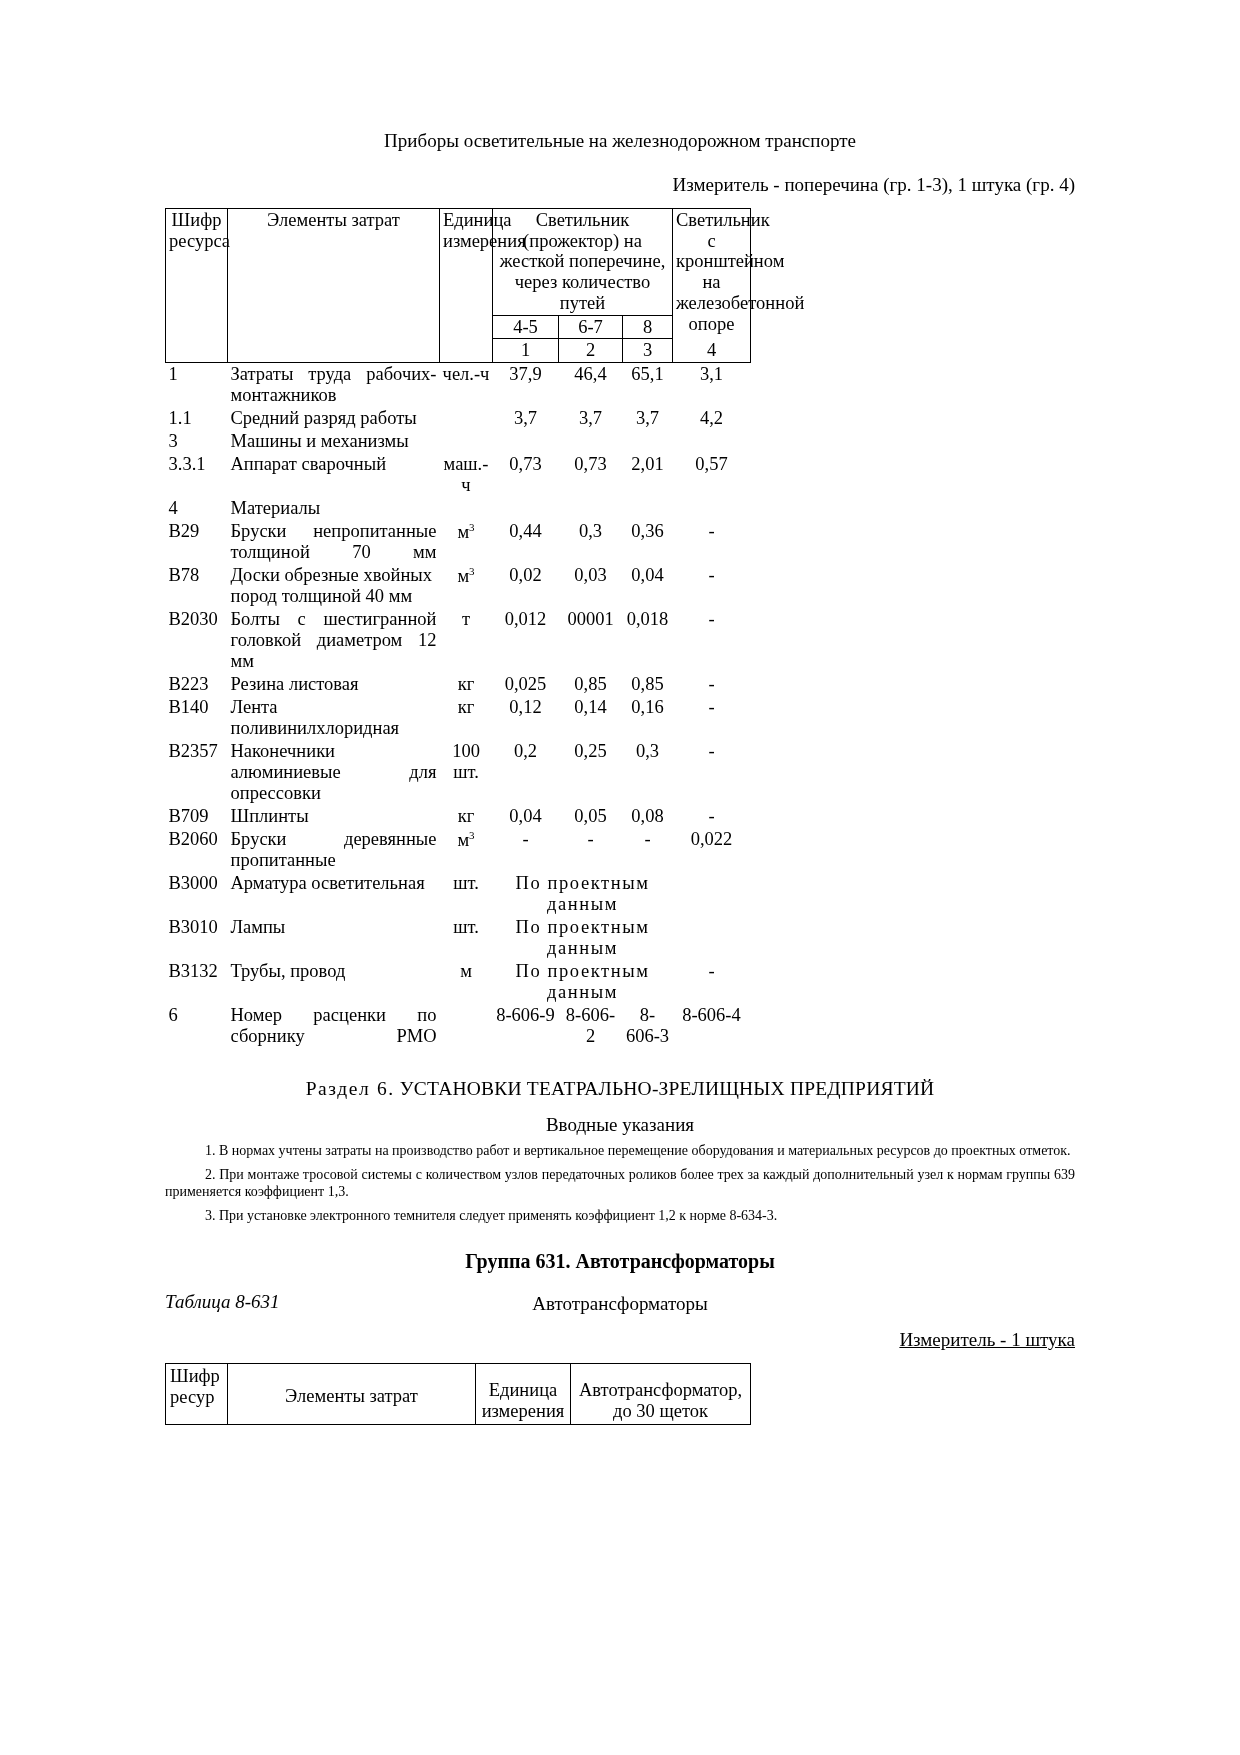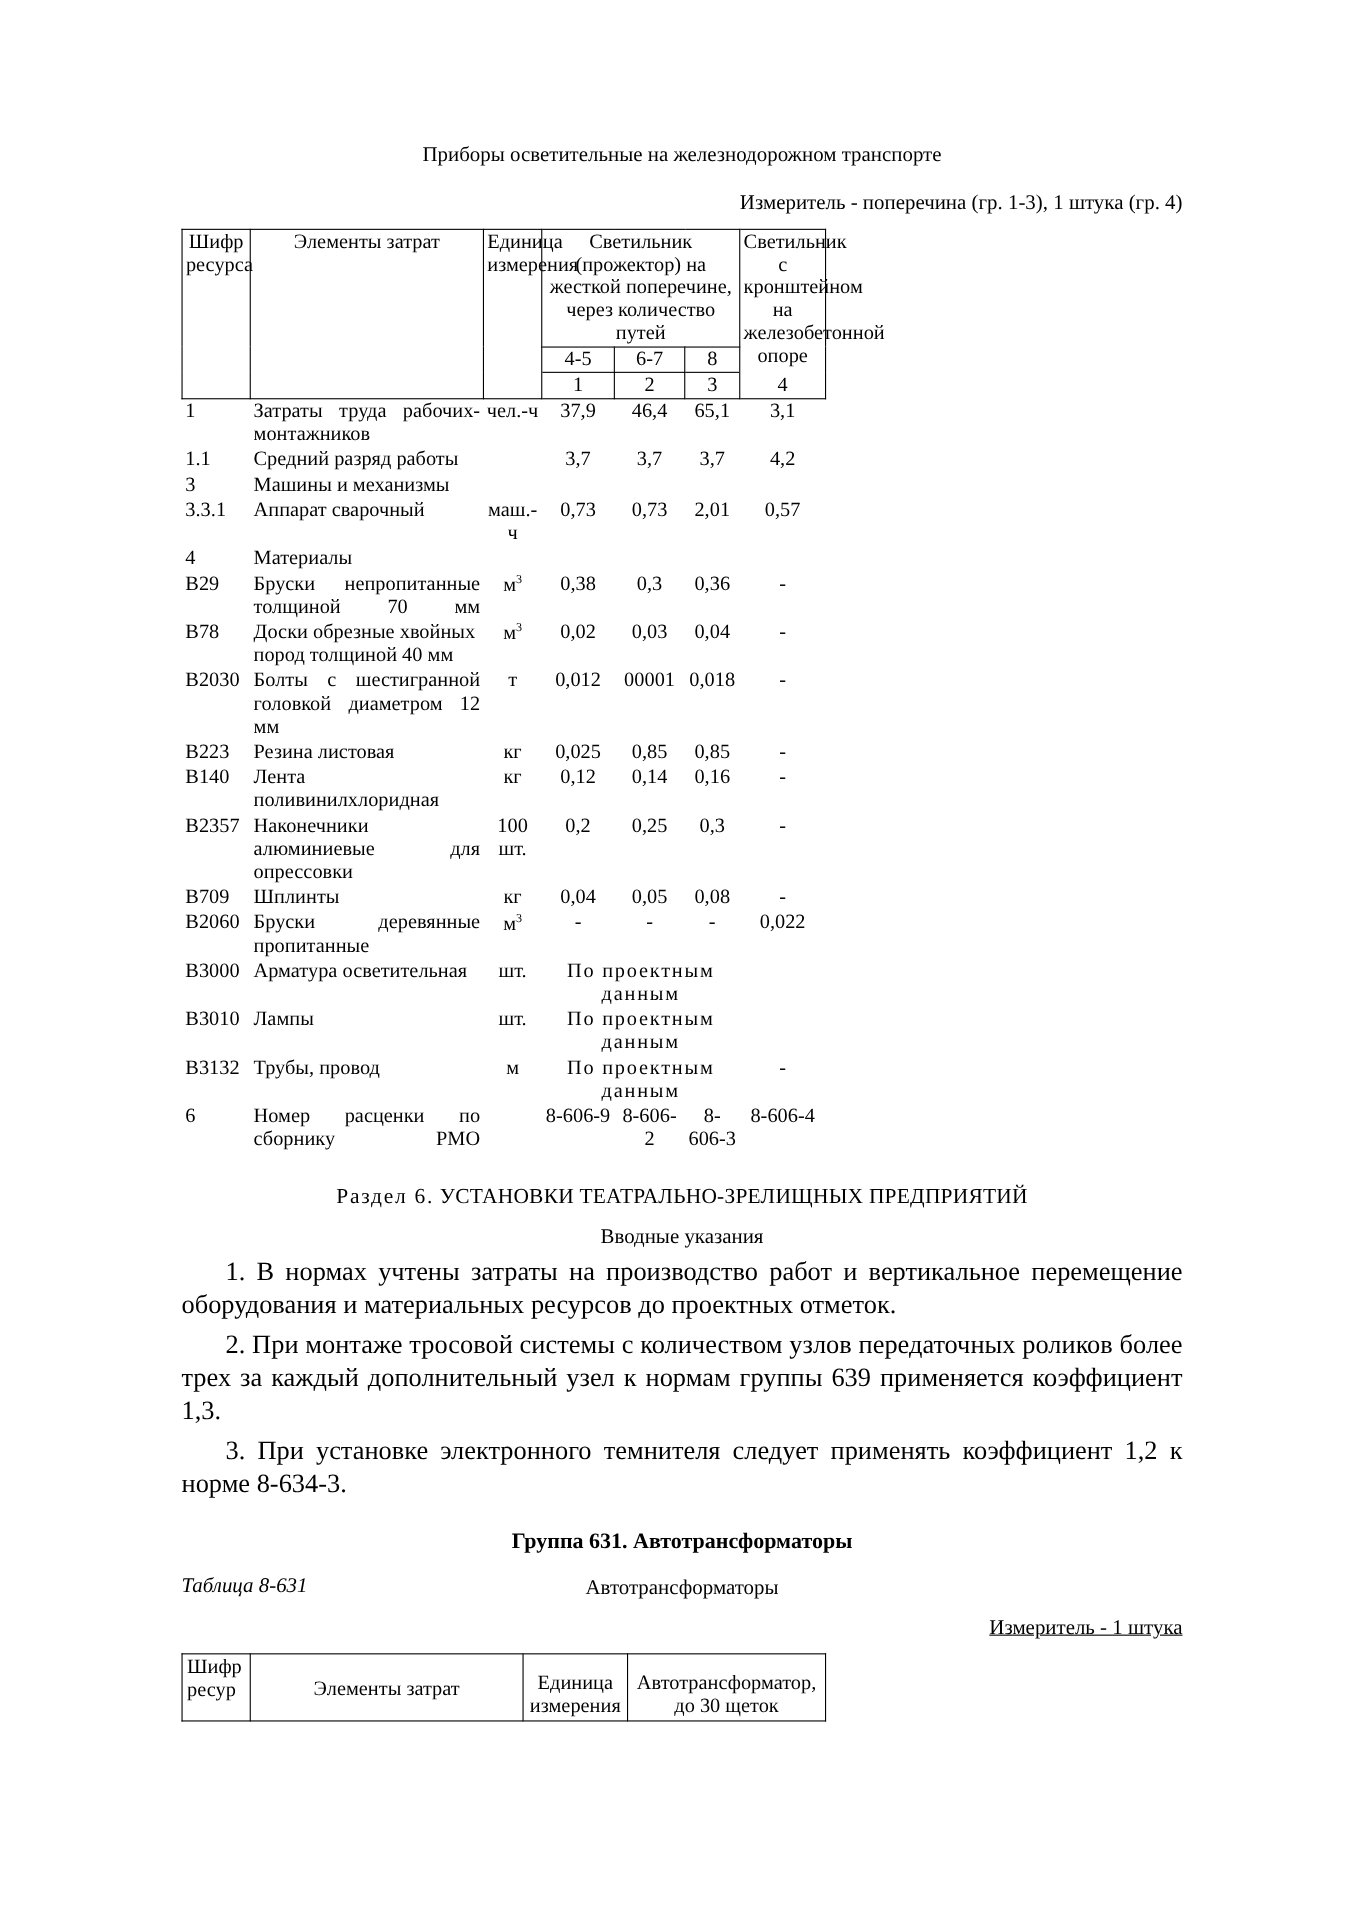--- a/index.html
+++ b/index.html
@@ -68,21 +68,21 @@
     font-size: 19.5px;
     margin-top: 30px;
     letter-spacing: 0.2px;
   }
   .sub-center {
     text-align: center;
     font-size: 19px;
     margin-top: 14px;
   }
   p.para {
-    font-size: 24px;
+    font-size: 14px;
     text-align: justify;
     margin: 6px 0 0 0;
     text-indent: 40px;
     line-height: 1.25;
   }
   .group-title {
     text-align: center;
     font-size: 20px;
     font-weight: bold;
     margin-top: 26px;
@@ -209,21 +209,21 @@
           <td class="c-center nb"></td>
           <td class="c-center nb"></td>
           <td class="c-center nb"></td>
           <td class="c-center nb"></td>
         </tr>
 
         <tr>
           <td class="row-code nb">В29</td>
           <td class="c-just nb">Бруски непропитанные толщиной 70 мм</td>
           <td class="c-center nb">м<sup>3</sup></td>
-          <td class="c-center nb">0,38</td>
+          <td class="c-center nb">0,44</td>
           <td class="c-center nb">0,3</td>
           <td class="c-center nb">0,36</td>
           <td class="c-center nb">-</td>
         </tr>
 
         <tr>
           <td class="row-code nb">В78</td>
           <td class="c-left nb">Доски обрезные хвойных пород толщиной 40 мм</td>
           <td class="c-center nb">м<sup>3</sup></td>
           <td class="c-center nb">0,02</td>

